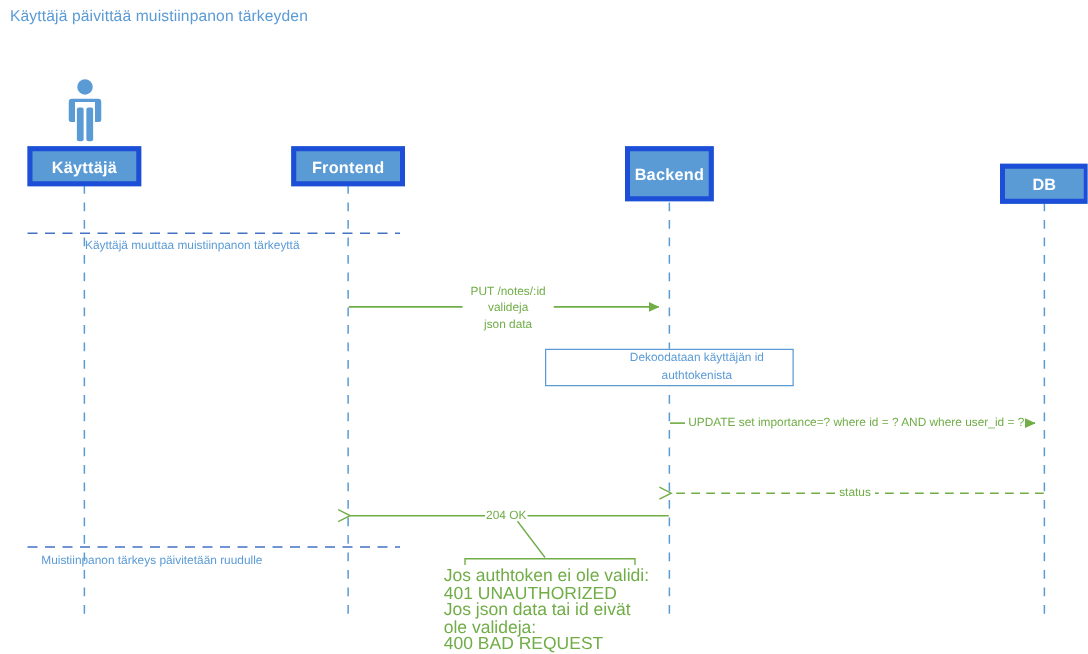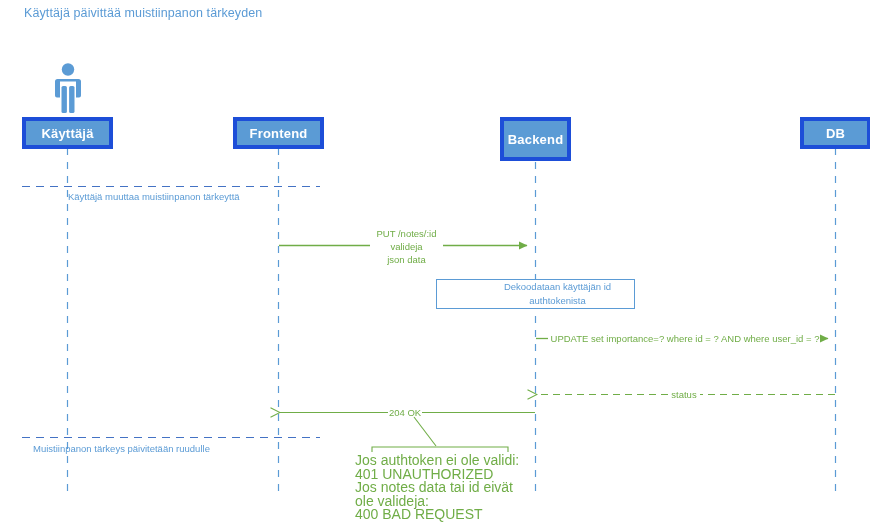--- a/index.html
+++ b/index.html
@@ -16,21 +16,21 @@
     -webkit-font-smoothing: antialiased;
   }
   #canvas {
     position: absolute;
     inset: 0;
     width: 870px;
     height: 523px;
   }
   .diagram-title {
     position: absolute;
-    left: 24px;
+    left: 8px;
     top: 6px;
     font-size: 12.5px;
     color: #5B9BD5;
     letter-spacing: 0.1px;
     white-space: nowrap;
   }
   .participant-box {
     position: absolute;
     background: #5B9BD5;
     border: 4px solid #1d4ed8;
@@ -158,21 +158,21 @@
   </div>
 
   <div class="participant-box" style="left:233px; top:117px; width:91px; height:32px;">
     <span class="participant-label">Frontend</span>
   </div>
 
   <div class="participant-box" style="left:500px; top:117px; width:71px; height:44px;">
     <span class="participant-label">Backend</span>
   </div>
 
-  <div class="participant-box" style="left:800px; top:117px; width:71px; height:32px;text-align:right;">
+  <div class="participant-box" style="left:800px; top:131px; width:71px; height:32px;text-align:right;">
     <span class="participant-label">DB</span>
   </div>
 
   <div class="note-label" style="left:33px; top:190px;padding-left:35px;">Käyttäjä muuttaa muistiinpanon tärkeyttä</div>
 
   <div class="msg-label" style="left:337px; top:227px; width:139px;">
     <div>PUT /notes/:id</div>
     <div>valideja</div>
     <div>json data</div>
   </div>
@@ -186,18 +186,18 @@
 
   <div class="msg-label" style="left:668px; top:388px; width:32px;">status</div>
 
   <div class="msg-label" style="left:388px; top:406px; width:34px;">204 OK</div>
 
   <div class="note-label" style="left:33px; top:442px;">Muistiinpanon tärkeys päivitetään ruudulle</div>
 
   <div class="green-note" style="left:355px; top:454px; width:170px;">
     <div>Jos authtoken ei ole validi:</div>
     <div>401 UNAUTHORIZED</div>
-    <div>Jos notes data tai id  eivät</div>
+    <div>Jos json data tai id  eivät</div>
     <div>ole valideja:</div>
     <div>400 BAD REQUEST</div>
   </div>
 
 </div>
 
 </body></html>

